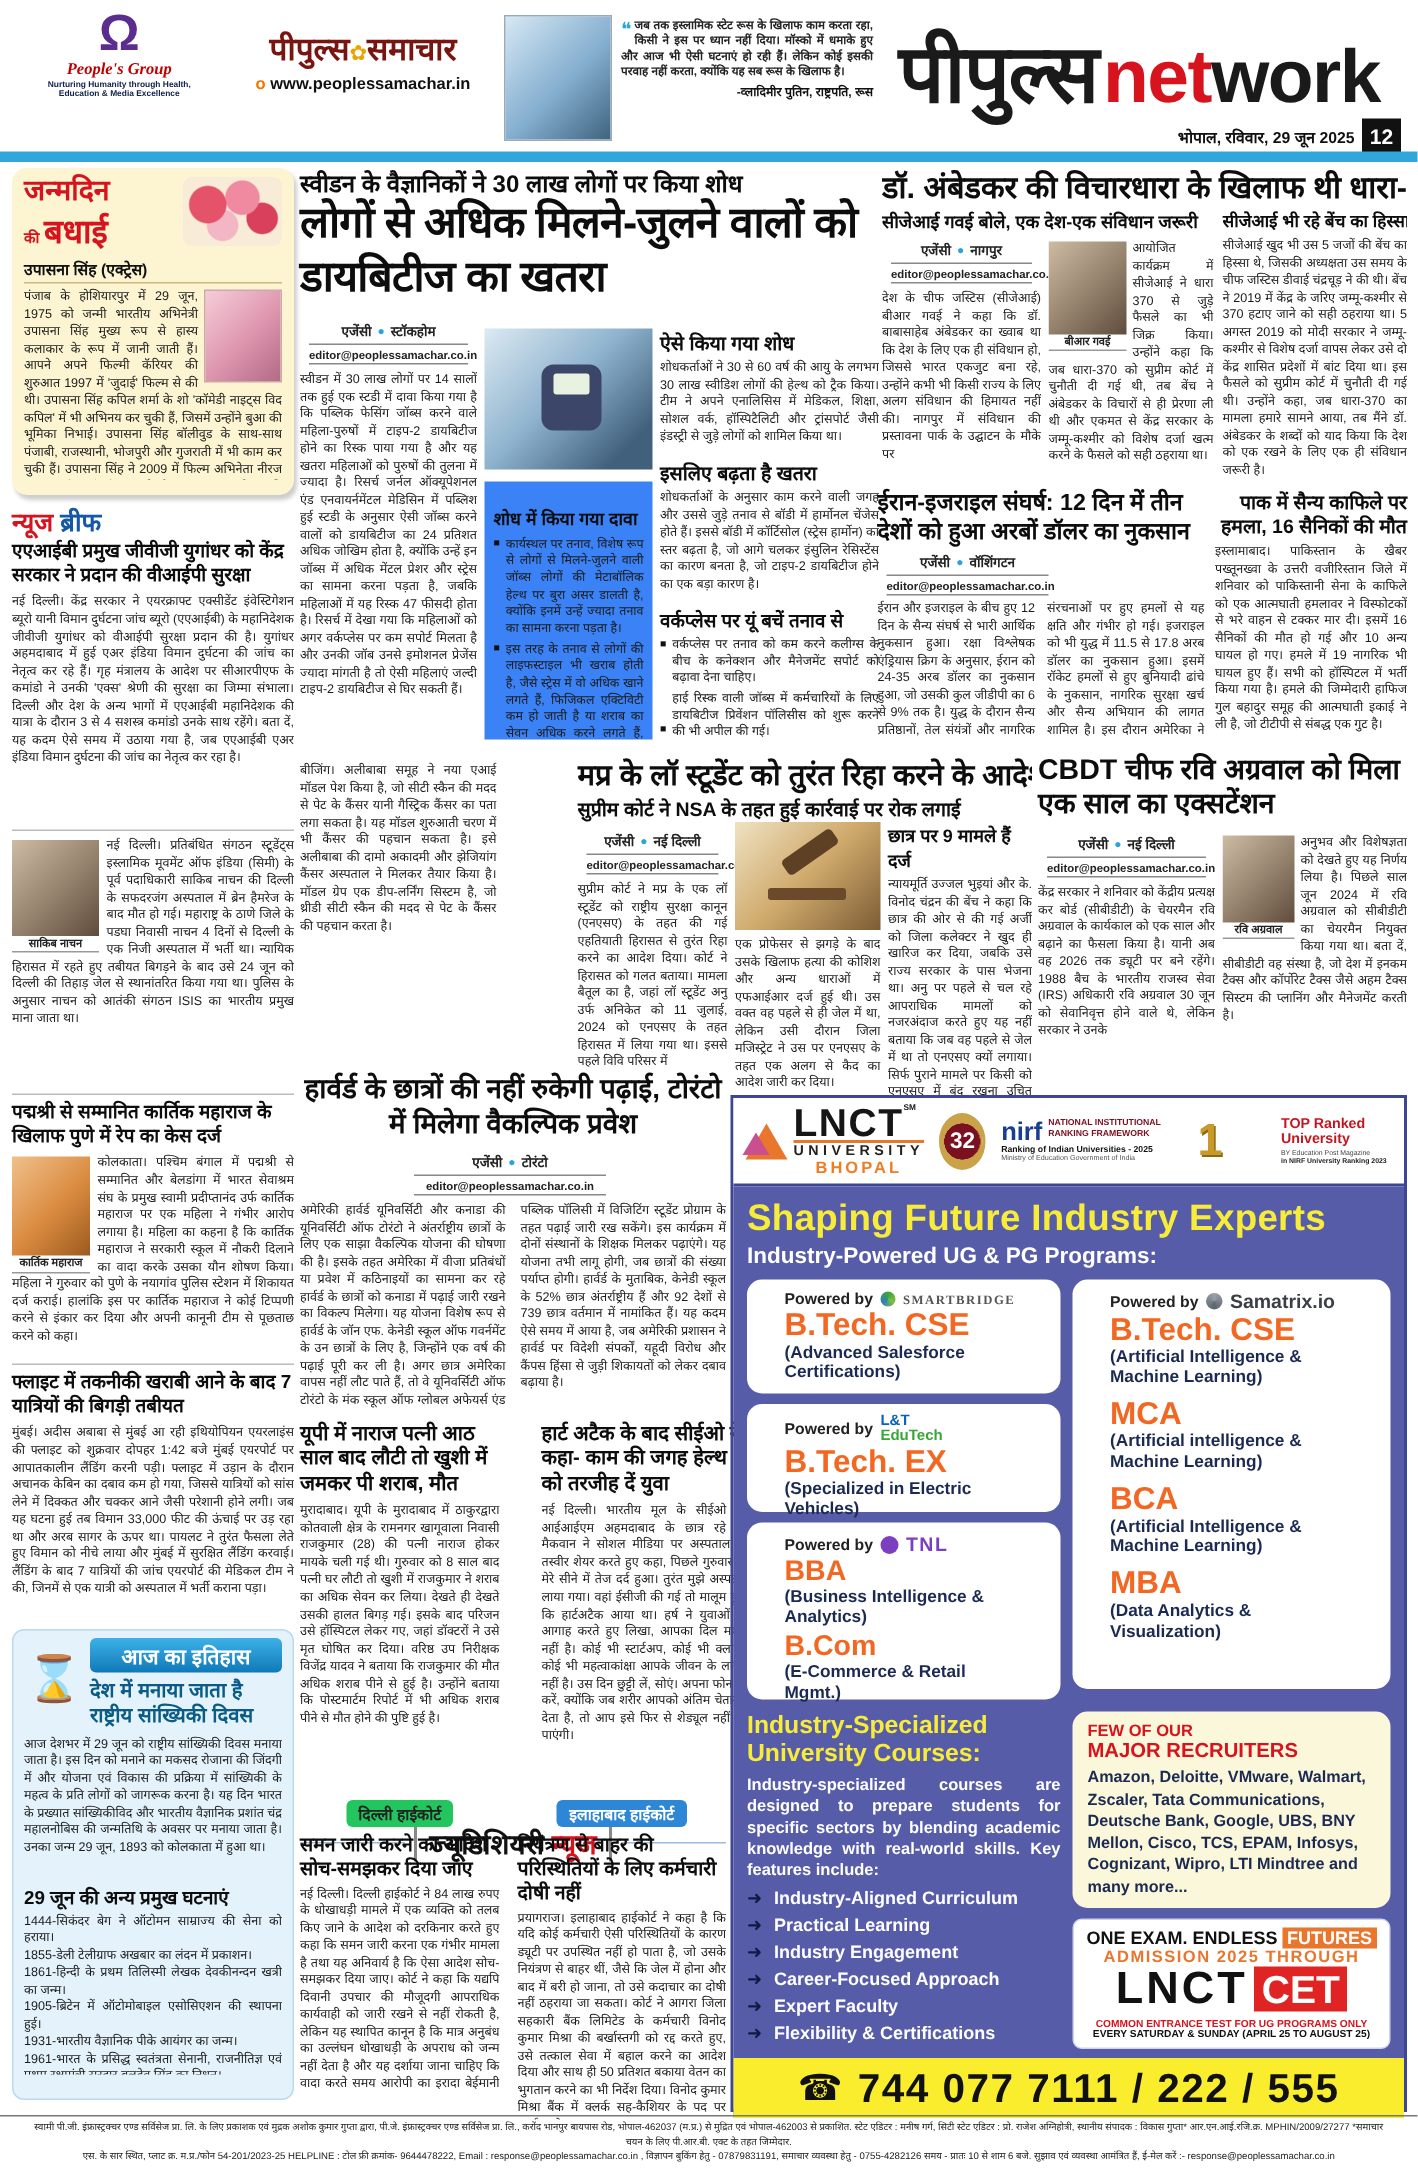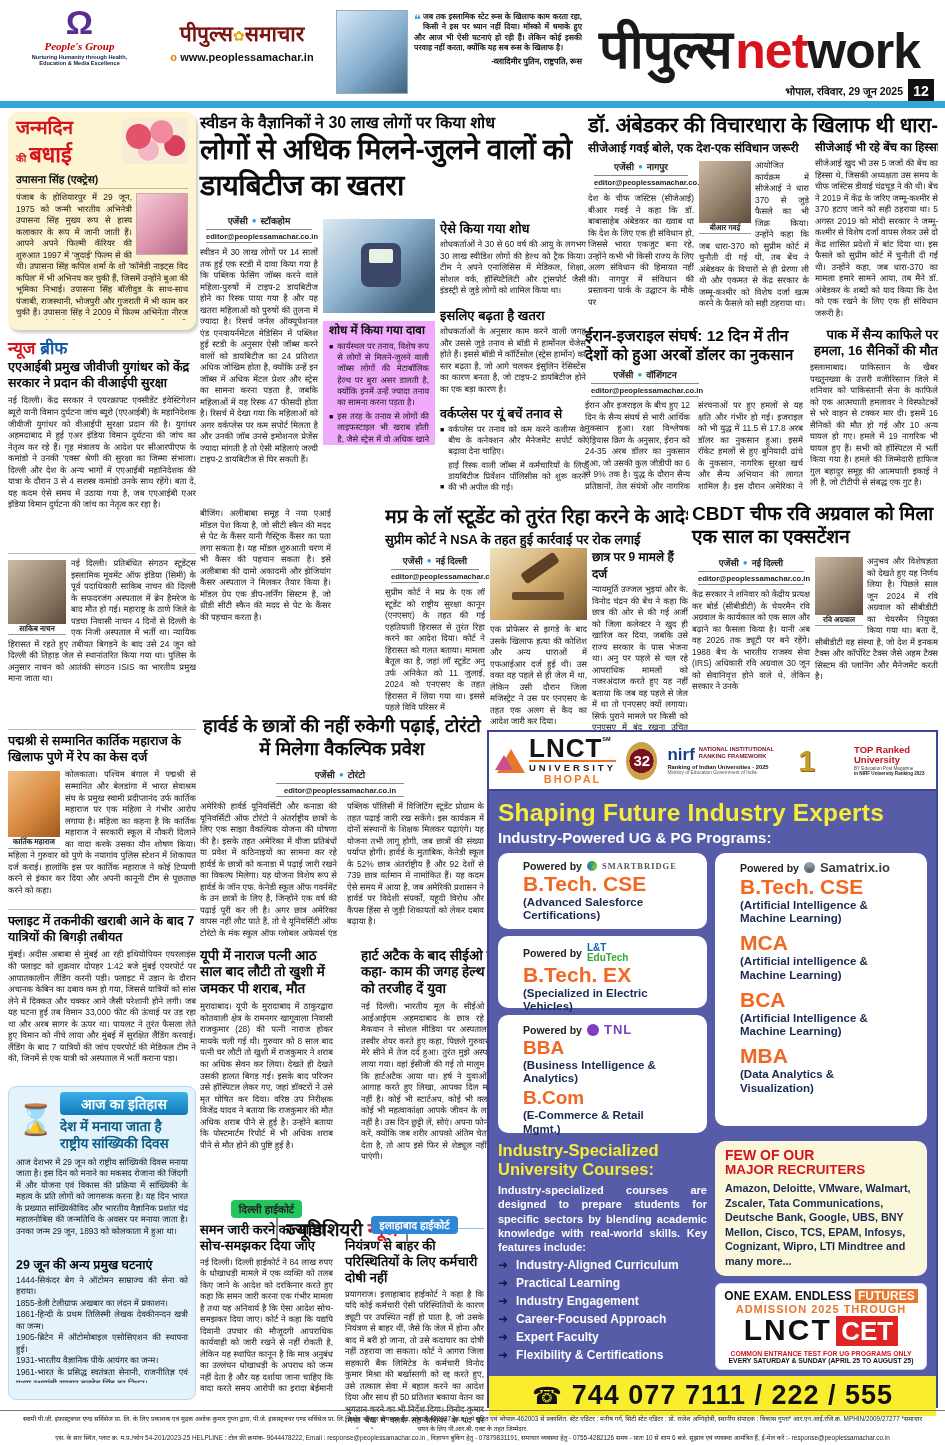--- a/index.html
+++ b/index.html
@@ -149,21 +149,21 @@
     </div>
   <div class="eml">editor@peoplessamachar.co.in</div>
   <div class="bt" style="height:252px;">स्वीडन में 30 लाख लोगों पर 14 सालों तक हुई एक स्टडी में दावा किया गया है कि पब्लिक फेसिंग जॉब्स करने वाले महिला-पुरुषों में टाइप-2 डायबिटीज होने का रिस्क पाया गया है और यह खतरा महिलाओं को पुरुषों की तुलना में ज्यादा है। रिसर्च जर्नल ऑक्यूपेशनल एंड एनवायर्नमेंटल मेडिसिन में पब्लिश हुई स्टडी के अनुसार ऐसी जॉब्स करने वालों को डायबिटीज का 24 प्रतिशत अधिक जोखिम होता है, क्योंकि उन्हें इन जॉब्स में अधिक मेंटल प्रेशर और स्ट्रेस का सामना करना पड़ता है, जबकि महिलाओं में यह रिस्क 47 फीसदी होता है। रिसर्च में देखा गया कि महिलाओं को अगर वर्कप्लेस पर कम सपोर्ट मिलता है और उनकी जॉब उनसे इमोशनल प्रेजेंस ज्यादा मांगती है तो ऐसी महिलाएं जल्दी टाइप-2 डायबिटीज से घिर सकती हैं।</div>
 </div>
 
 <div class="abs" style="left:323px;top:219px;width:112px;">
   <div class="ph" style="width:112px;height:94px;background:linear-gradient(135deg,#dce9f2,#8fb4cf 45%,#41607c 85%);position:relative;">
     <span style="position:absolute;left:38px;top:24px;width:40px;height:44px;background:#3c4668;border-radius:8px;"></span>
     <span style="position:absolute;left:46px;top:30px;width:24px;height:14px;background:#e8f2e0;border-radius:2px;"></span>
   </div>
-  <div style="margin-top:8px;background:#f0abfc;padding:0 6px;height:124px;overflow:hidden;">
+  <div style="margin-top:8px;background:#3b82f6;padding:16px 6px;height:172px;overflow:hidden;">
     <div class="hl" style="font-size:11.8px;margin-bottom:4px;">शोध में किया गया दावा</div>
     <div class="bullet-row">
         <span class="sq">■</span>
         <span>कार्यस्थल पर तनाव, विशेष रूप से लोगों से मिलने-जुलने वाली जॉब्स लोगों की मेटाबॉलिक हेल्थ पर बुरा असर डालती है, क्योंकि इनमें उन्हें ज्यादा तनाव का सामना करना पड़ता है।</span>
       </div>
     <div class="bullet-row" style="margin-top:3px;">
         <span class="sq">■</span>
         <span>इस तरह के तनाव से लोगों की लाइफस्टाइल भी खराब होती है, जैसे स्ट्रेस में वो अधिक खाने लगते हैं, फिजिकल एक्टिविटी कम हो जाती है या शराब का सेवन अधिक करने लगते हैं, जिससे डायबिटीज का खतरा और बढ़ जाता है।</span>
       </div>
   </div>
@@ -299,21 +299,21 @@
     <span style="color:#d7141e;">न्यूज</span>
   </span>
   <span style="flex:1;border-top:1.5px solid #9bbcd8;height:0;"></span>
 </div>
 
 <div class="abs" style="left:200px;top:1200px;width:133px;height:208px;">
   <span class="courtTag" style="background:#22c55e;color:#222;">दिल्ली हाईकोर्ट</span>
   <div class="hl" style="font-size:13px;line-height:1.22;margin-bottom:3px;">समन जारी करने का आदेश सोच-समझकर दिया जाए</div>
   <div class="bt" style="height:140px;">नई दिल्ली। दिल्ली हाईकोर्ट ने 84 लाख रुपए के धोखाधड़ी मामले में एक व्यक्ति को तलब किए जाने के आदेश को दरकिनार करते हुए कहा कि समन जारी करना एक गंभीर मामला है तथा यह अनिवार्य है कि ऐसा आदेश सोच-समझकर दिया जाए। कोर्ट ने कहा कि यद्यपि दिवानी उपचार की मौजूदगी आपराधिक कार्यवाही को जारी रखने से नहीं रोकती है, लेकिन यह स्थापित कानून है कि मात्र अनुबंध का उल्लंघन धोखाधड़ी के अपराध को जन्म नहीं देता है और यह दर्शाया जाना चाहिए कि वादा करते समय आरोपी का इरादा बेईमानी का था।</div>
 </div>
-<div class="abs" style="left:345px;top:1200px;width:139px;height:208px;margin-top:16px;">
+<div class="abs" style="left:345px;top:1200px;width:139px;height:208px;">
   <span class="courtTag" style="background:#2e86d6;color:#fff;">इलाहाबाद हाईकोर्ट</span>
   <div class="hl" style="font-size:13px;line-height:1.22;margin-bottom:3px;">नियंत्रण से बाहर की परिस्थितियों के लिए कर्मचारी दोषी नहीं</div>
   <div class="bt" style="height:140px;">प्रयागराज। इलाहाबाद हाईकोर्ट ने कहा है कि यदि कोई कर्मचारी ऐसी परिस्थितियों के कारण ड्यूटी पर उपस्थित नहीं हो पाता है, जो उसके नियंत्रण से बाहर थीं, जैसे कि जेल में होना और बाद में बरी हो जाना, तो उसे कदाचार का दोषी नहीं ठहराया जा सकता। कोर्ट ने आगरा जिला सहकारी बैंक लिमिटेड के कर्मचारी विनोद कुमार मिश्रा की बर्खास्तगी को रद्द करते हुए, उसे तत्काल सेवा में बहाल करने का आदेश दिया और साथ ही 50 प्रतिशत बकाया वेतन का भुगतान करने का भी निर्देश दिया। विनोद कुमार मिश्रा बैंक में क्लर्क सह-कैशियर के पद पर कार्यरत थे।</div>
 </div>
 
 <div class="abs" style="left:487px;top:730px;width:451px;height:678px;border:2px solid #3d4694;display:flex;flex-direction:column;">
   <div style="height:64px;background:#fff;display:flex;align-items:center;gap:10px;padding:4px 8px;border-bottom:2px solid #3d4694;">
     <div style="display:flex;align-items:center;gap:4px;">
       <div style="width:0;height:0;border-left:14px solid transparent;border-right:14px solid transparent;border-bottom:24px solid #e8762c;position:relative;">
         <span style="position:absolute;left:-16px;top:6px;width:0;height:0;border-left:9px solid transparent;border-right:9px solid transparent;border-bottom:15px solid #c94f8e;"></span>
@@ -426,21 +426,21 @@
               <span>Expert Faculty</span>
             </div>
           <div class="feature">
               <span class="ar">➜</span>
               <span>Flexibility &amp; Certifications</span>
             </div>
         </div>
       </div>
       <div style="display:flex;flex-direction:column;gap:7px;">
         <div style="background:#fbf7da;border-radius:10px;padding:7px 10px;">
-          <div style="color:#d7141e;font-size:14px;font-weight:900;line-height:1.1;">FEW OF OUR</div>
+          <div style="color:#d7141e;font-size:11px;font-weight:900;line-height:1.1;">FEW OF OUR</div>
           <div style="color:#d7141e;font-size:13.5px;font-weight:900;line-height:1.1;">MAJOR RECRUITERS</div>
           <div style="color:#1b2a52;font-size:10.8px;font-weight:bold;line-height:1.35;margin-top:3px;">Amazon, Deloitte, VMware, Walmart, Zscaler, Tata Communications, Deutsche Bank, Google, UBS, BNY Mellon, Cisco, TCS, EPAM, Infosys, Cognizant, Wipro, LTI Mindtree and many more...</div>
         </div>
         <div style="background:#fff;border-radius:6px;padding:5px 8px;text-align:center;border:1px solid #cfd3ee;">
           <div style="font-size:12px;font-weight:900;">
             <span style="color:#111;">ONE EXAM. ENDLESS</span>
             <span style="color:#fff;background:#e8762c;padding:0 3px;">FUTURES</span>
           </div>
           <div style="color:#e8762c;font-size:11px;font-weight:900;letter-spacing:1px;">ADMISSION 2025 THROUGH</div>
           <div style="line-height:30px;">

